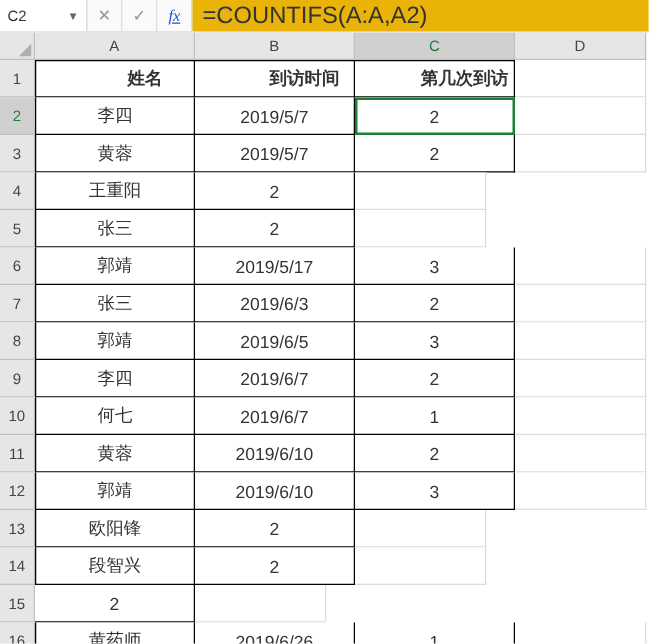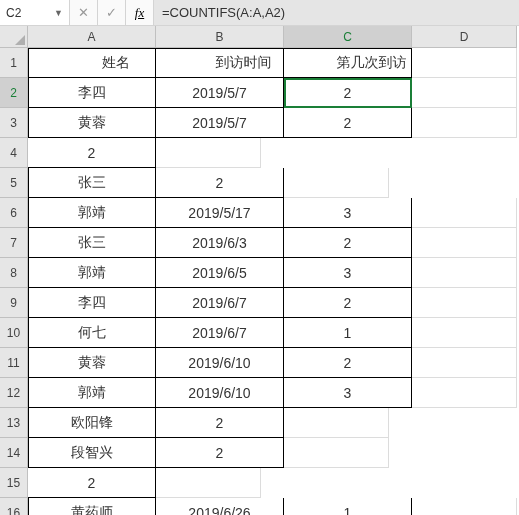--- a/index.html
+++ b/index.html
@@ -38,28 +38,28 @@
   }
   .fb-btn {
     width: 28px;
     display: flex;
     align-items: center;
     justify-content: center;
     border-right: 1px solid #d4d4d4;
     color: #999;
     background: #fafafa;
   }
-  .fb-btn.fx { color: #000000; font-style: italic; font-family: "Times New Roman", serif; text-decoration: underline; }
+  .fb-btn.fx { color: #1d4ed8; font-style: italic; font-family: "Times New Roman", serif; text-decoration: underline; }
   .formula-input {
     flex: 1;
     display: flex;
     align-items: center;
     padding: 0 8px;
-    background: #e5e5e5;
-    font-size: 13px;
+    background: #eab308;
+    font-size: 19px;
     color: #333;
   }
   .sheet-wrap {
     position: relative;
     height: calc(100% - 26px);
     overflow: hidden;
   }
   .select-all {
     position: absolute;
     top: 0; left: 0;
@@ -147,21 +147,21 @@
     border-bottom: 1px solid #000;
   }
   .row.first .cell.data-bordered { border-top: 1px solid #000; }
   .cell.data-bordered.first-col { border-left: 1px solid #000; }
   .cell.active {
     outline: 2px solid #1a7f37;
     outline-offset: -2px;
     z-index: 3;
     position: relative;
   }
-  .cell.header-cell { font-weight: 400; padding-left: 48px; }
+  .cell.header-cell { font-weight: 700; padding-left: 48px; }
   .col-A { width: 128px; }
   .col-B { width: 128px; }
   .col-C { width: 128px; }
   .col-D { width: 105px; }
 </style>
 </head>
 <body>
 
 <div class="formula-bar">
   <div class="name-box">
@@ -224,20 +224,21 @@
         <div class="cell col-C data-bordered active">2</div>
         <div class="cell col-D"></div>
       </div>
       <div class="row">
         <div class="cell col-A data-bordered first-col">黄蓉</div>
         <div class="cell col-B data-bordered">2019/5/7</div>
         <div class="cell col-C data-bordered">2</div>
         <div class="cell col-D"></div>
       </div>
       <div class="row">
+        <div class="cell col-A data-bordered first-col">王重阳</div>
         <div class="cell col-C data-bordered">2</div>
         <div class="cell col-D"></div>
       </div>
       <div class="row">
         <div class="cell col-A data-bordered first-col">张三</div>
         <div class="cell col-C data-bordered">2</div>
         <div class="cell col-D"></div>
       </div>
       <div class="row">
         <div class="cell col-A data-bordered first-col">郭靖</div>

